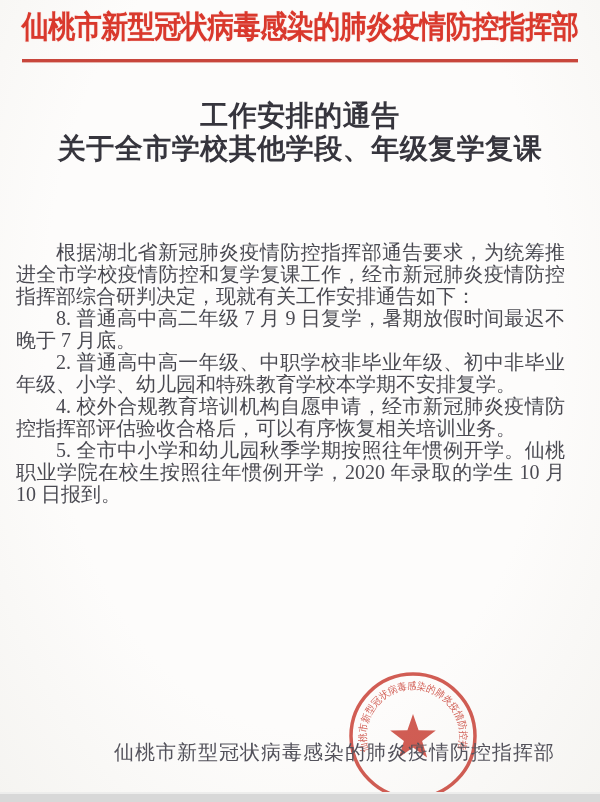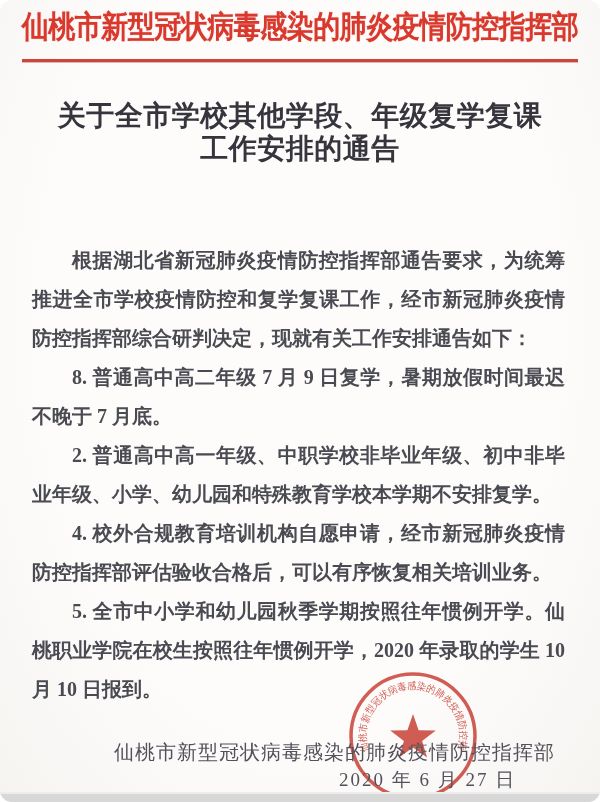--- a/index.html
+++ b/index.html
@@ -3,21 +3,20 @@
 <meta charset="utf-8">
 <style>
   html,body{margin:0;padding:0;}
   .page{
     position:relative;
     width:600px;height:802px;
     background:#fbfaf8;
     background-image:radial-gradient(ellipse at 50% 40%, #fdfcfb 60%, #f5f4f1 100%);
     overflow:hidden;
     font-family:"Liberation Serif","DejaVu Serif",serif;
-    border-radius:12px;
   }
   .org-header{
     padding-top:8px;
     text-align:center;
     line-height:38px;
     white-space:nowrap;
   }
   .org-header .org-text{
     display:inline-block;
     transform:scaleY(1.14);
@@ -37,26 +36,25 @@
   .notice-title{
     margin-top:36px;
     text-align:center;
     font-weight:bold;
     font-size:28px;
     line-height:33px;
     letter-spacing:0.5px;
     color:#36353d;
   }
   .notice-body{
-    margin:76px 35px 0 32px;
+    margin:76px 35px 0 16px;
     font-size:20px;
-    line-height:39px;
+    line-height:22px;
     color:#4a4a52;
     text-align:justify;
-    font-weight:bold;
   }
   .notice-body p{
     margin:0;
     text-indent:2em;
   }
   .seal{
     position:absolute;
     left:347px;top:670px;
     width:132px;height:132px;
     opacity:0.85;
@@ -92,22 +90,22 @@
 
 <div class="page">
 
   <div class="org-header">
     <span class="org-text">仙桃市新型冠状病毒感染的肺炎疫情防控指挥部</span>
   </div>
 
   <div class="header-rule"></div>
 
   <div class="notice-title">
+    <div>工作安排的通告</div>
     <div>关于全市学校其他学段、年级复学复课</div>
-    <div>工作安排的通告</div>
   </div>
 
   <div class="notice-body">
     <p>根据湖北省新冠肺炎疫情防控指挥部通告要求，为统筹推进全市学校疫情防控和复学复课工作，经市新冠肺炎疫情防控指挥部综合研判决定，现就有关工作安排通告如下：</p>
     <p>8. 普通高中高二年级 7 月 9 日复学，暑期放假时间最迟不晚于 7 月底。</p>
     <p>2. 普通高中高一年级、中职学校非毕业年级、初中非毕业年级、小学、幼儿园和特殊教育学校本学期不安排复学。</p>
     <p>4. 校外合规教育培训机构自愿申请，经市新冠肺炎疫情防控指挥部评估验收合格后，可以有序恢复相关培训业务。</p>
     <p>5. 全市中小学和幼儿园秋季学期按照往年惯例开学。仙桃职业学院在校生按照往年惯例开学，2020 年录取的学生 10 月 10 日报到。</p>
   </div>
 
@@ -117,17 +115,16 @@
     <defs>
       <path id="sealArc" d="M 21.8 82.1 A 47 47 0 1 1 110.2 82.1" fill="none"></path>
     </defs>
     <text font-size="10" fill="#cc4237" font-family="Liberation Serif, DejaVu Serif, serif">
       <textPath href="#sealArc" startOffset="1" textLength="194" lengthAdjust="spacingAndGlyphs">仙桃市新型冠状病毒感染的肺炎疫情防控指挥部</textPath>
     </text>
   </svg>
 
   <div class="signature-org">仙桃市新型冠状病毒感染的肺炎疫情防控指挥部</div>
 
-  <div class="signature-date">2020 年 6 月 27 日</div>
 
   <div class="scan-edge"></div>
 
 </div>
 
 </body></html>

